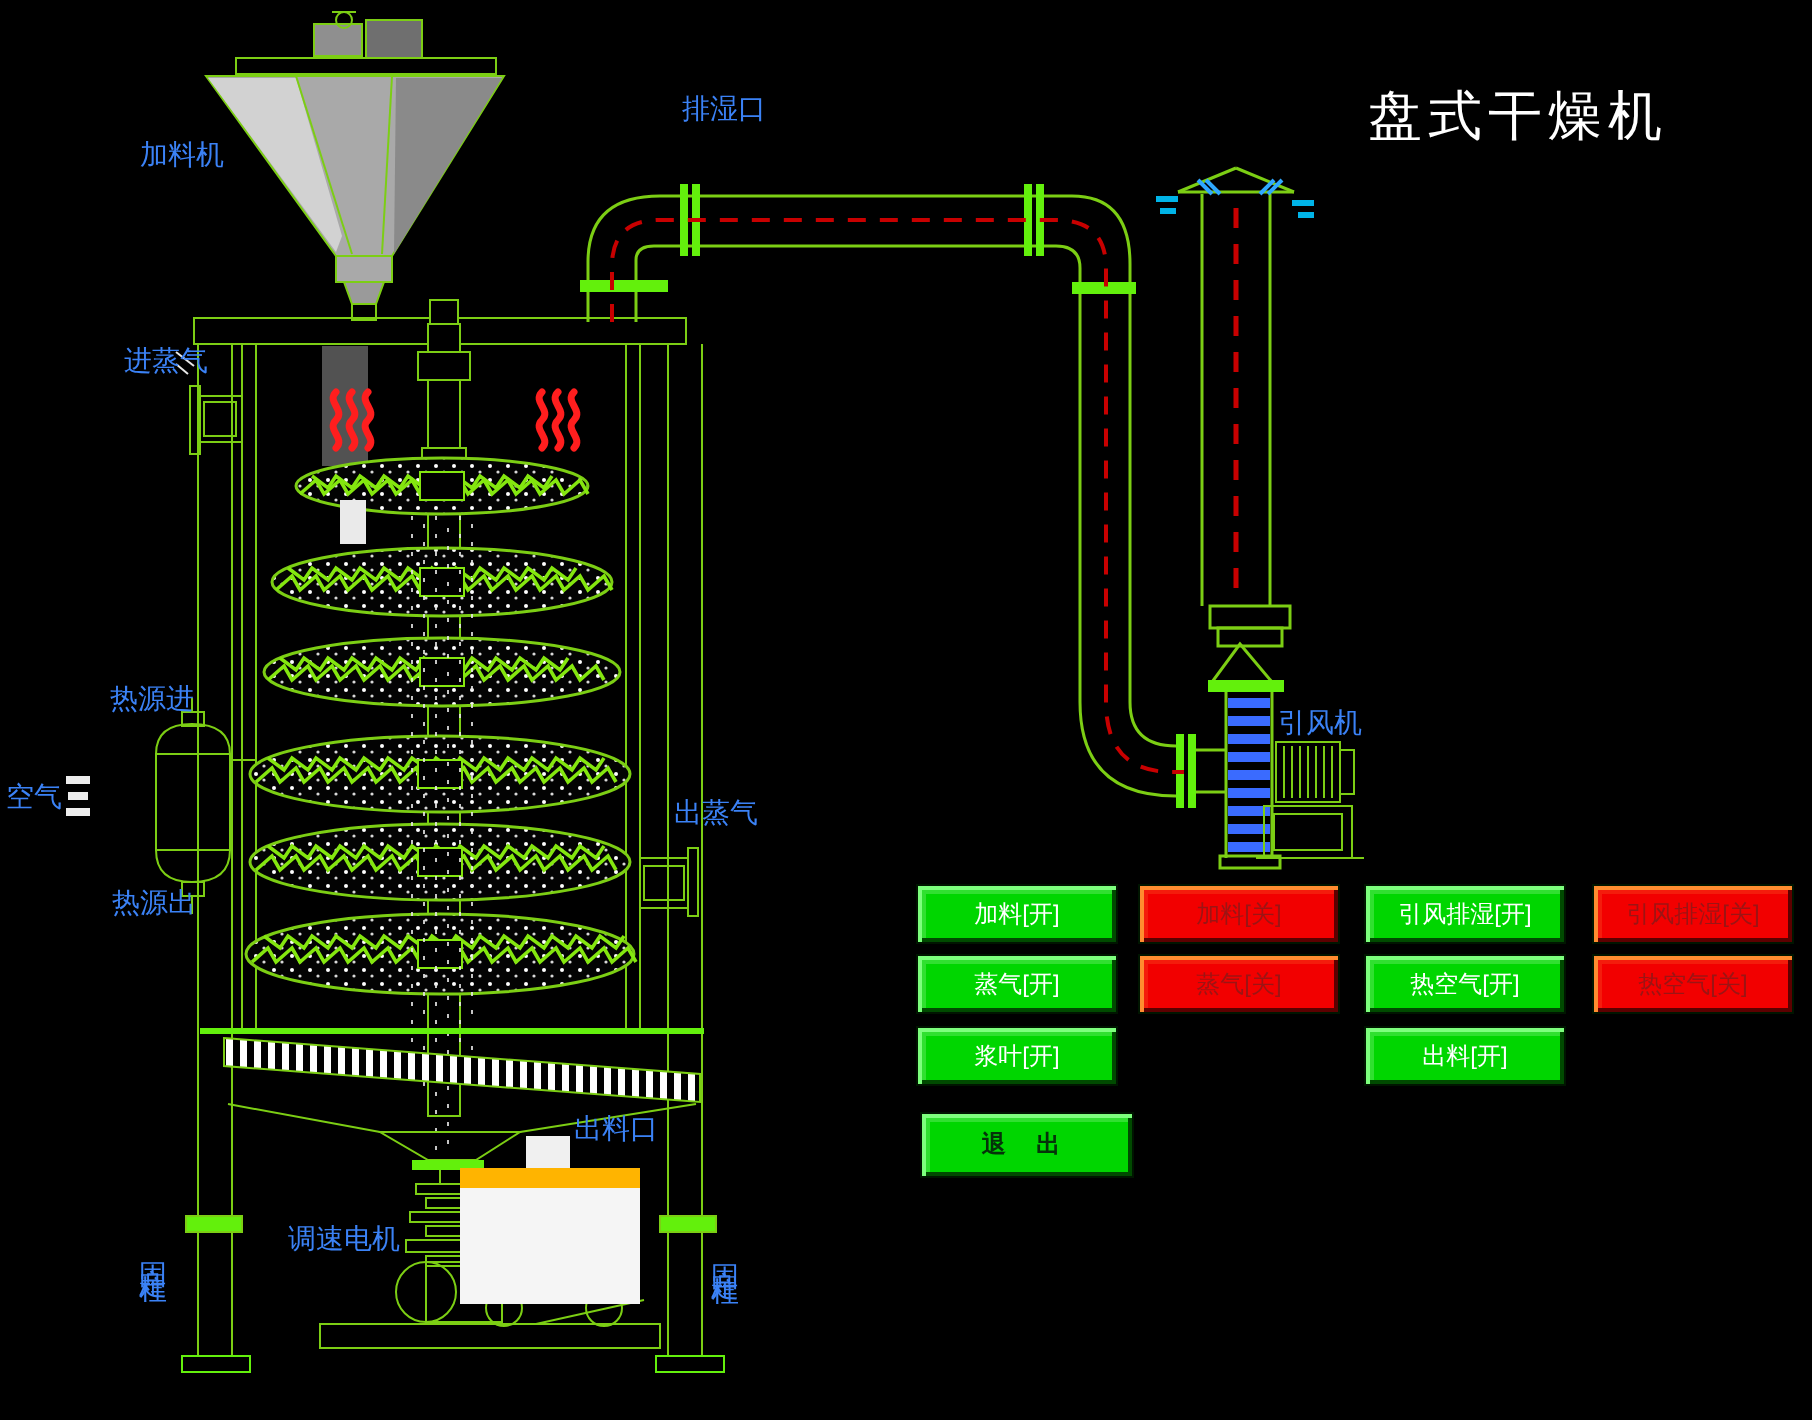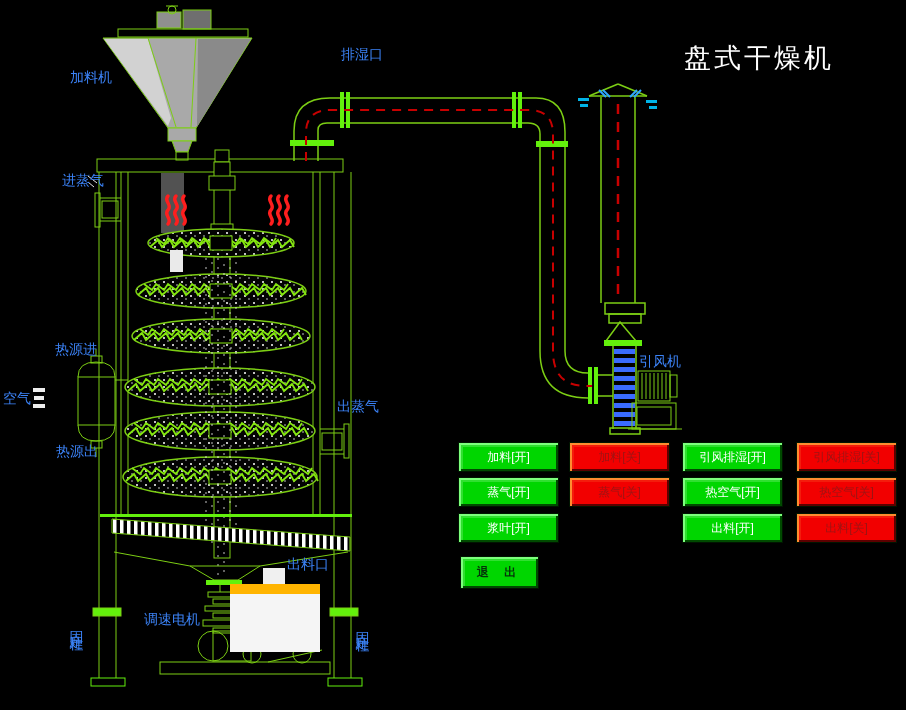--- a/index.html
+++ b/index.html
@@ -9,21 +9,21 @@
   .lbl{position:absolute;color:#3b82f6;font-size:14px;white-space:nowrap;line-height:1;}
   .v-lbl{writing-mode:vertical-rl;text-orientation:upright;letter-spacing:3px;}
   .title{position:absolute;left:684px;top:40px;color:#ffffff;
          font-family:"Liberation Serif",serif;font-weight:normal;font-size:27px;letter-spacing:3px;}
   .btn{position:absolute;width:101px;height:30px;display:flex;align-items:center;justify-content:center;
        font-size:12px;border:1px solid #001500;box-sizing:border-box;cursor:pointer;}
   .btn.green{background:#00d600;color:#ffffff;
        box-shadow:inset 2px 2px 0 #7dff7d,inset -2px -2px 0 #004a00,inset 4px 4px 0 rgba(190,255,190,.25);}
   .btn.red{background:#f20000;color:#9c1414;
        box-shadow:inset 2px 2px 0 #ff8c30,inset -2px -2px 0 #5c0000,inset 4px 4px 0 rgba(255,140,60,.2);text-align:right;}
-  .btn.exit{color:#05320a;font-weight:bold;letter-spacing:6px;width:79px;height:33px;}
+  .btn.exit{color:#05320a;font-weight:bold;letter-spacing:6px;width:107px;height:33px;}
 </style>
 </head>
 <body>
 
 <div id="screen">
 
   <svg width="906" height="710" viewBox="0 0 906 710">
     <defs>
       <pattern id="dots" width="9" height="7" patternUnits="userSpaceOnUse">
         <rect width="9" height="7" fill="#030303"></rect>
@@ -289,16 +289,15 @@
   <div class="btn green" style="left:458px;top:442px">加料[开]</div>
   <div class="btn red" style="left:569px;top:442px">加料[关]</div>
   <div class="btn green" style="left:682px;top:442px">引风排湿[开]</div>
   <div class="btn green" style="left:458px;top:477px">蒸气[开]</div>
   <div class="btn red" style="left:796px;top:442px">引风排湿[关]</div>
   <div class="btn red" style="left:569px;top:477px">蒸气[关]</div>
   <div class="btn green" style="left:682px;top:477px">热空气[开]</div>
   <div class="btn red" style="left:796px;top:477px">热空气[关]</div>
   <div class="btn green" style="left:458px;top:513px">浆叶[开]</div>
   <div class="btn green" style="left:682px;top:513px">出料[开]</div>
-  <div class="btn red" style="left:796px;top:513px">出料[关]</div>
   <div class="btn green exit" style="left:460px;top:556px">退 出</div>
 
 </div>
 
 </body></html>

